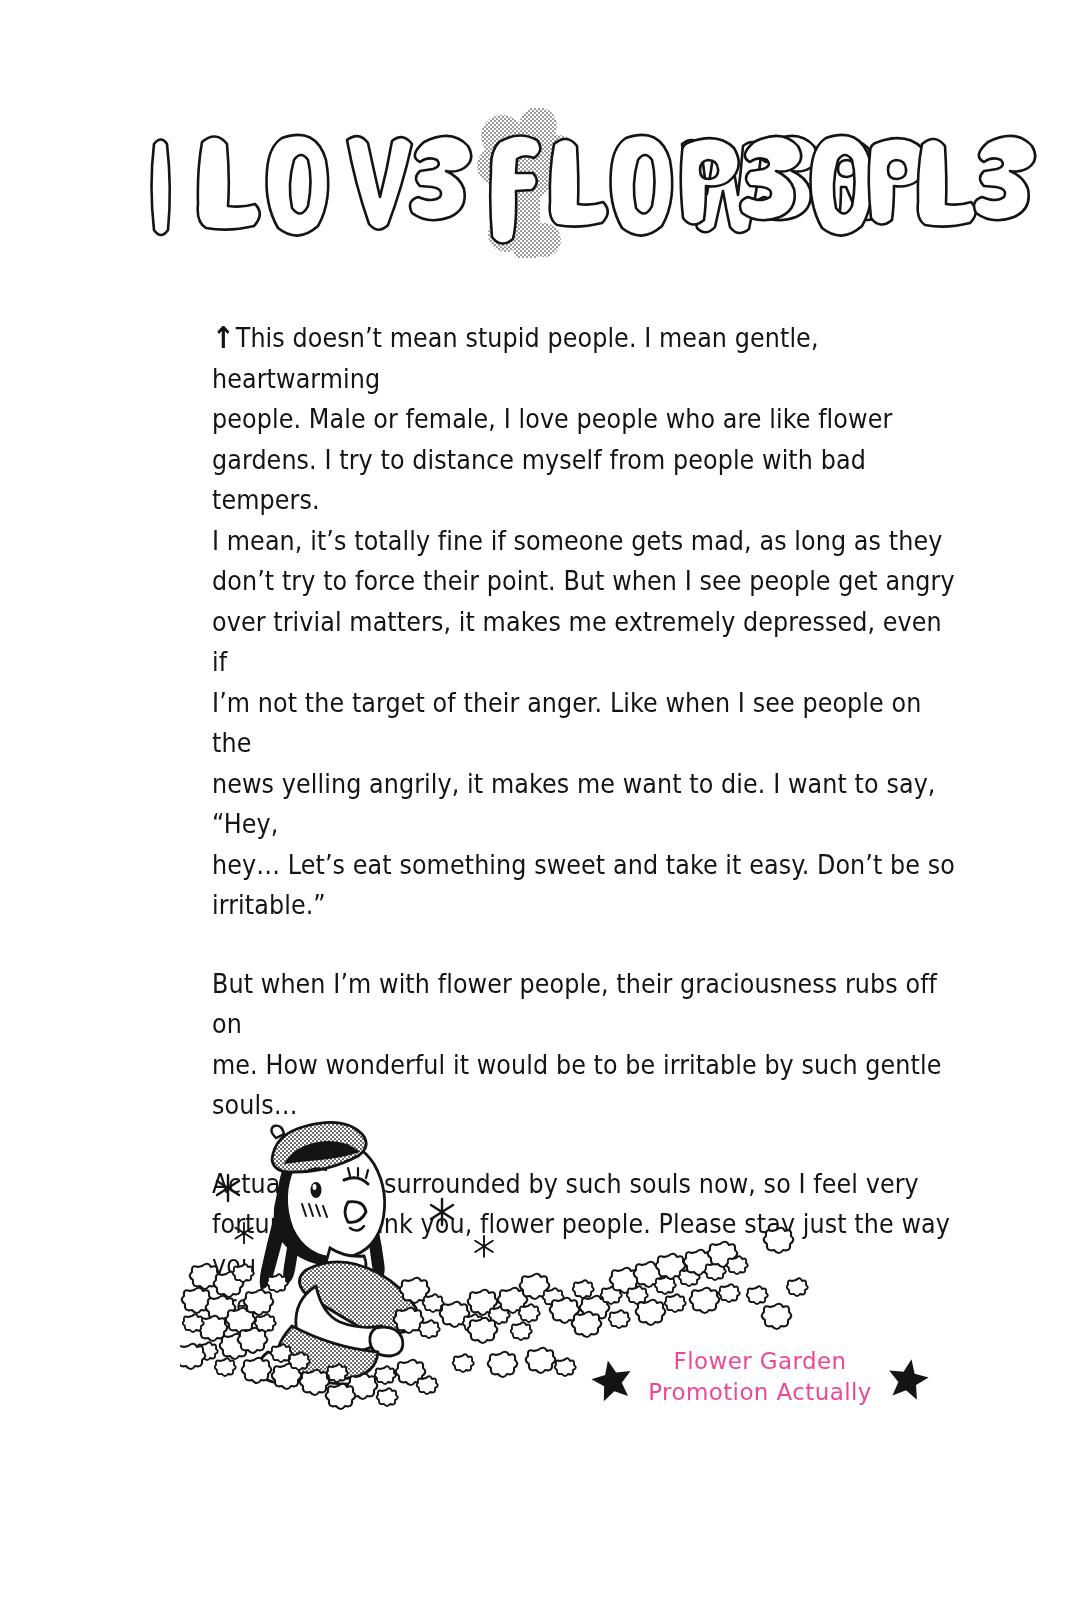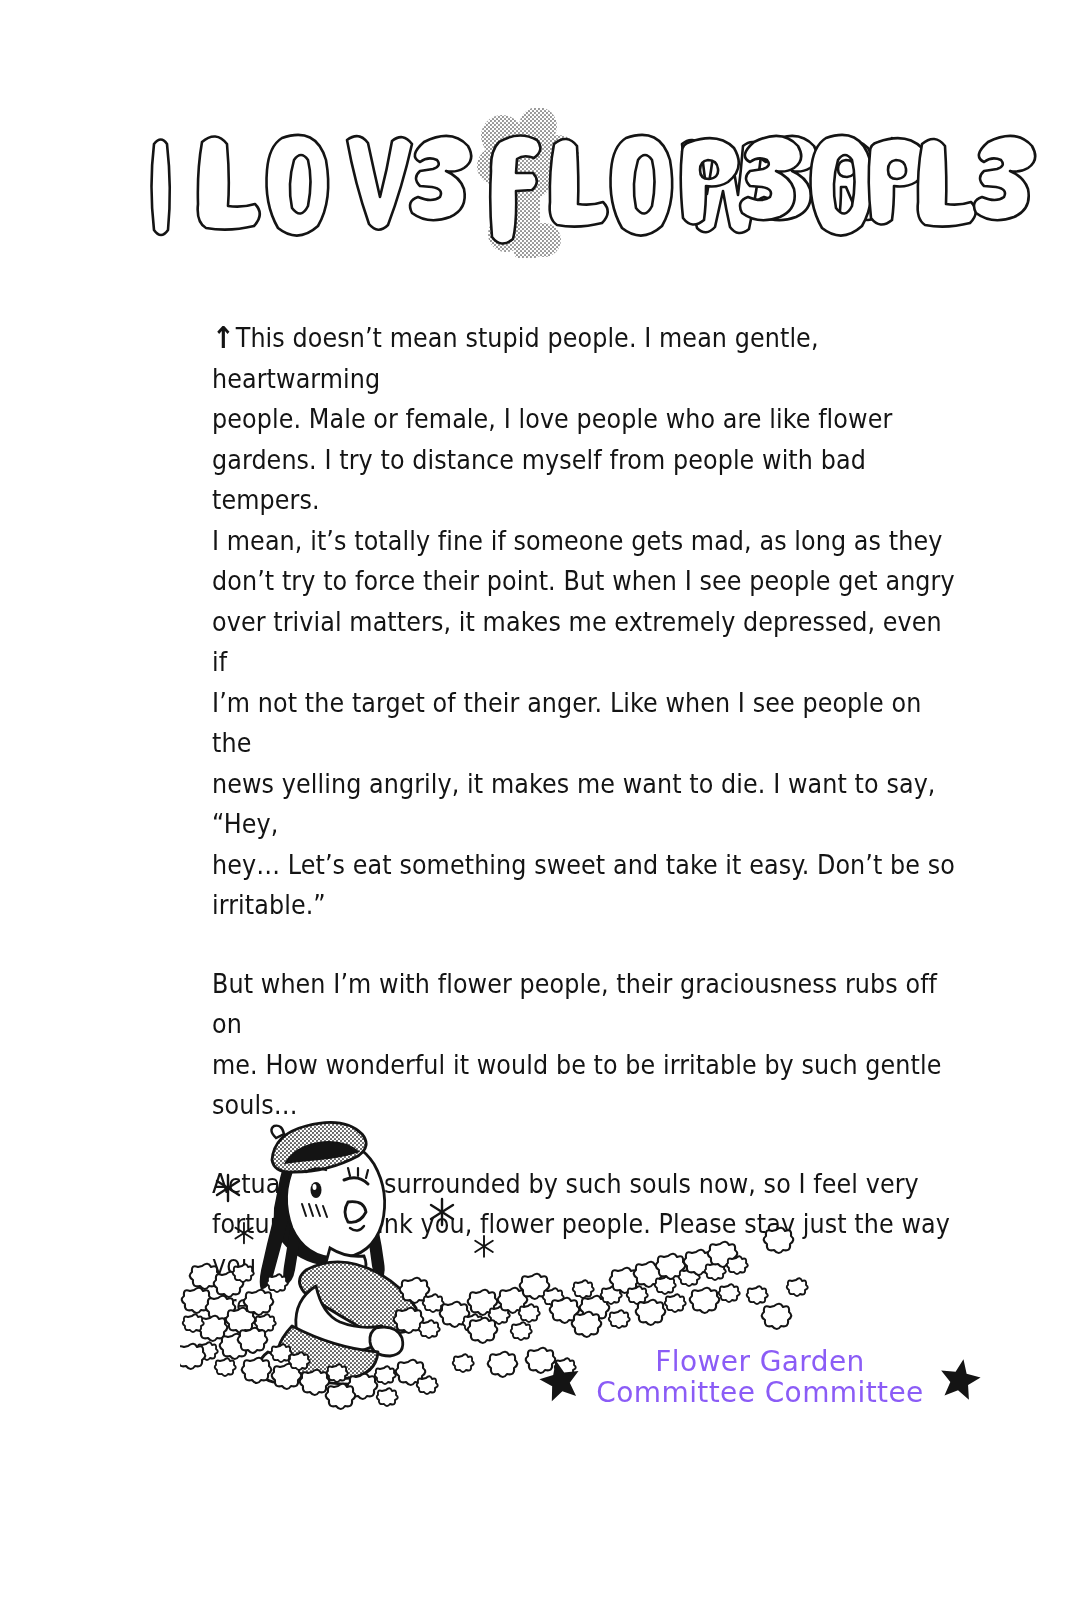--- a/index.html
+++ b/index.html
@@ -46,21 +46,21 @@
   .signature{
     position:absolute;left:560px;top:1336px;width:400px;height:82px;
     display:flex;align-items:center;justify-content:center;gap:14px;
   }
   .sig-star{flex:0 0 auto;}
   .sig-star.left{align-self:center;margin-top:6px;}
   .sig-star.right{align-self:center;margin-top:4px;}
   .sig-lines{
     text-align:center;
     font-family:"DejaVu Sans","Liberation Sans", sans-serif;
-    font-size:28px;line-height:31px;color:#8b5cf6;
+    font-size:23px;line-height:31px;color:#ec4899;
     letter-spacing:.4px;
   }
   .sig-lines div{white-space:nowrap;}
 </style>
 </head>
 <body>
 
 <div class="page">
 
   <div class="title-block">
@@ -337,21 +337,21 @@
     </svg>
   </div>
 
   <div class="signature">
     <svg class="sig-star left" width="44" height="44" viewBox="0 0 44 44">
       <path transform="rotate(-12 22 22)" d="M22 2 L27.6 15.6 L42 17 L31 26.6 L34.4 41 L22 33.4 L9.6 41 L13 26.6 L2 17 L16.4 15.6 Z" fill="#141414"></path>
     </svg>
 
     <div class="sig-lines">
       <div>Flower Garden</div>
-      <div>Committee Committee</div>
+      <div>Promotion Actually</div>
     </div>
 
     <svg class="sig-star right" width="44" height="44" viewBox="0 0 44 44">
       <path transform="rotate(10 22 22)" d="M22 2 L27.6 15.6 L42 17 L31 26.6 L34.4 41 L22 33.4 L9.6 41 L13 26.6 L2 17 L16.4 15.6 Z" fill="#141414"></path>
     </svg>
   </div>
 
 </div>
 
 </body></html>

